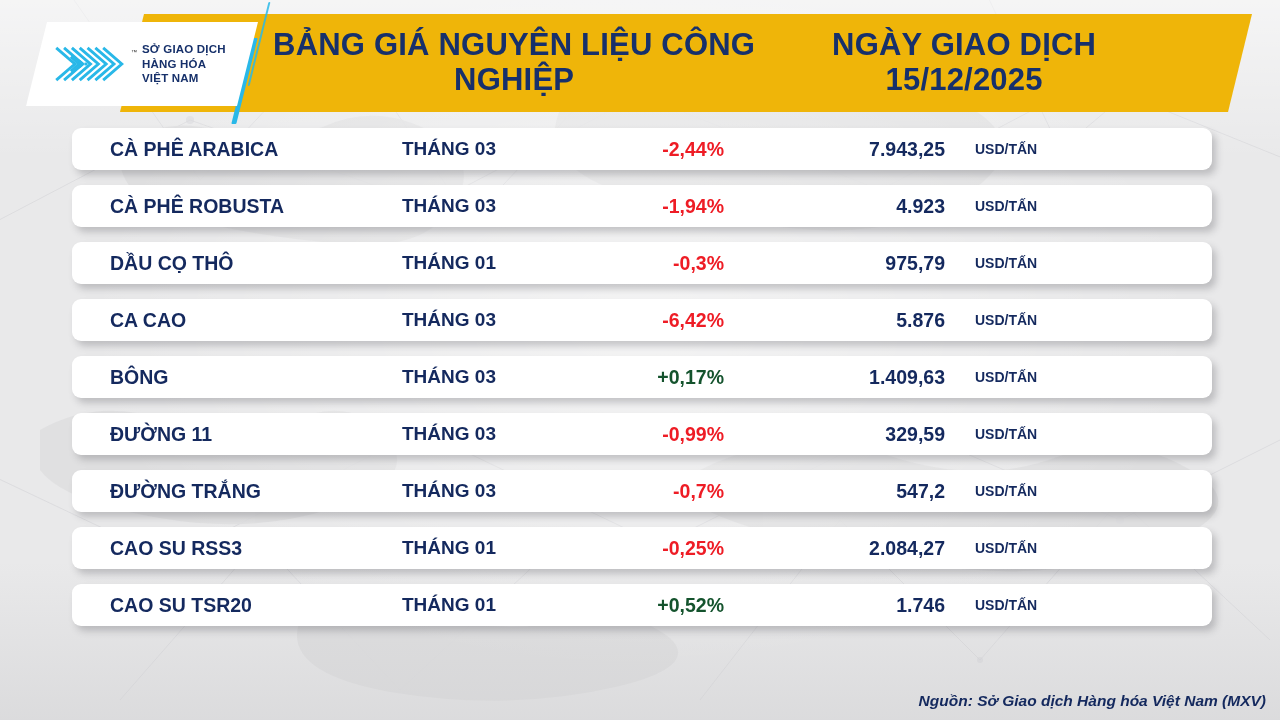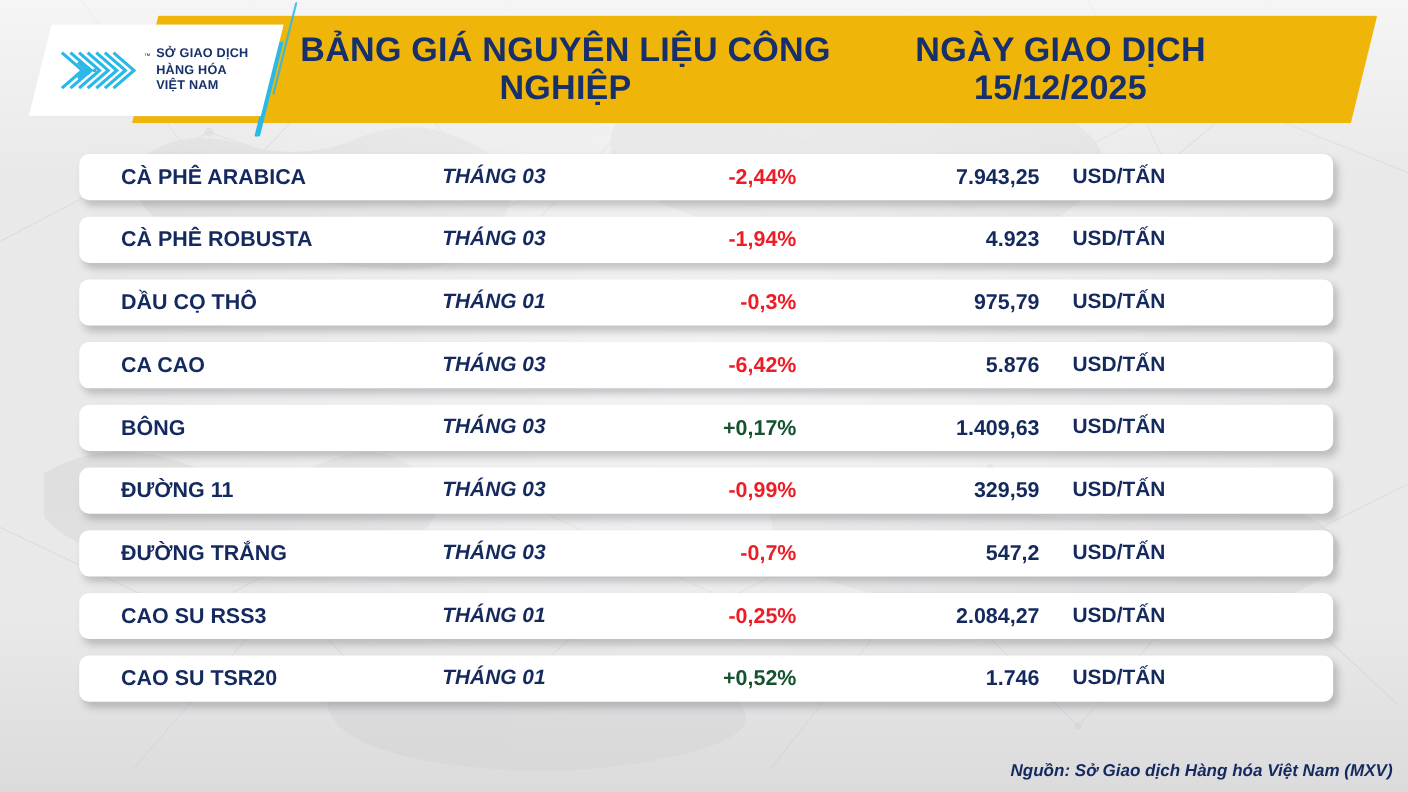--- a/index.html
+++ b/index.html
@@ -61,33 +61,33 @@
   .logo-tm { font-size:6px; color:#2d2d2d; align-self:flex-start; margin-top:7px; }
   .logo-text {
     color:#16306A; font-weight:bold; font-size:11.5px;
     line-height:1.28; letter-spacing:.2px; white-space:nowrap;
   }
 
   
   .table { position:absolute; left:0; top:128px; width:1280px; z-index:2; }
   .row {
     position:relative;
-    margin:12px 68px 0 72px;
+    margin:0 68px 0 72px;
     height:42px;
     background:#ffffff;
     border-radius:9px;
     box-shadow:4px 5px 7px rgba(90,90,95,.30);
     display:flex; align-items:center;
   }
   .row + .row { margin-top:15px; }
   .row .c-name  { position:absolute; left:38px;  font-size:19.5px; font-weight:bold; color:#14295E; white-space:nowrap; }
-  .row .c-month { position:absolute; left:330px; font-size:19px;   font-weight:bold; color:#14295E; white-space:nowrap;font-style:italic; }
+  .row .c-month { position:absolute; left:330px; font-size:19px;   font-weight:bold; color:#14295E; white-space:nowrap; }
   .row .c-chg   { position:absolute; left:490px; width:162px; text-align:right; font-size:19.5px; font-weight:bold; white-space:nowrap; }
   .row .c-price { position:absolute; left:660px; width:213px; text-align:right; font-size:19.5px; font-weight:bold; color:#14295E; white-space:nowrap; }
-  .row .c-unit  { position:absolute; left:903px; font-size:19px;   font-weight:bold; color:#14295E; white-space:nowrap; }
+  .row .c-unit  { position:absolute; left:903px; font-size:14px;   font-weight:bold; color:#14295E; white-space:nowrap; }
   .up   { color:#14532d; }
   .down { color:#EE1C25; }
 
   
   .footer {
     position:absolute; right:14px; bottom:10px; z-index:3;
     font-size:15.5px; font-weight:bold; font-style:italic;
     color:#14295E;
   }
 </style>

